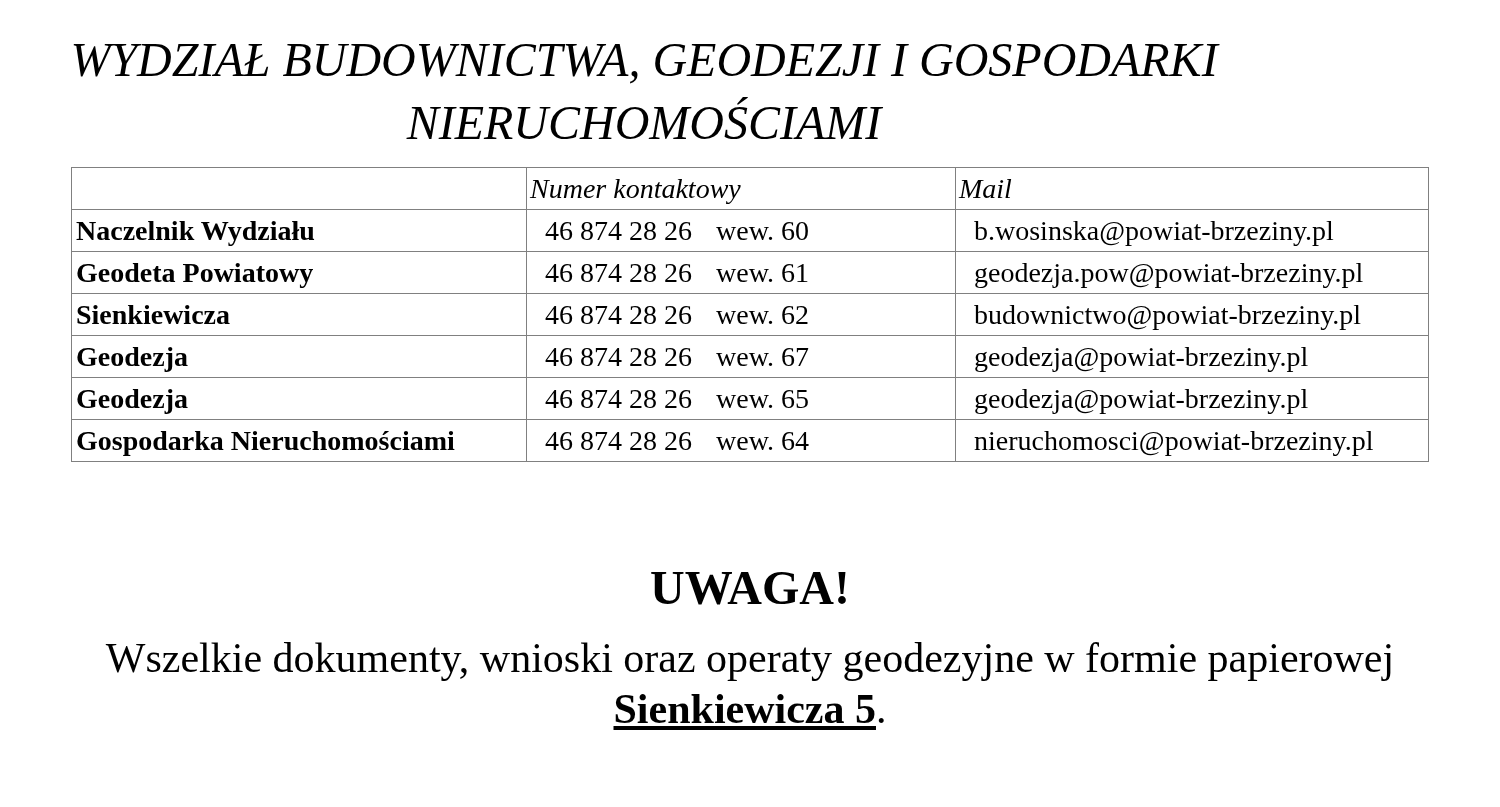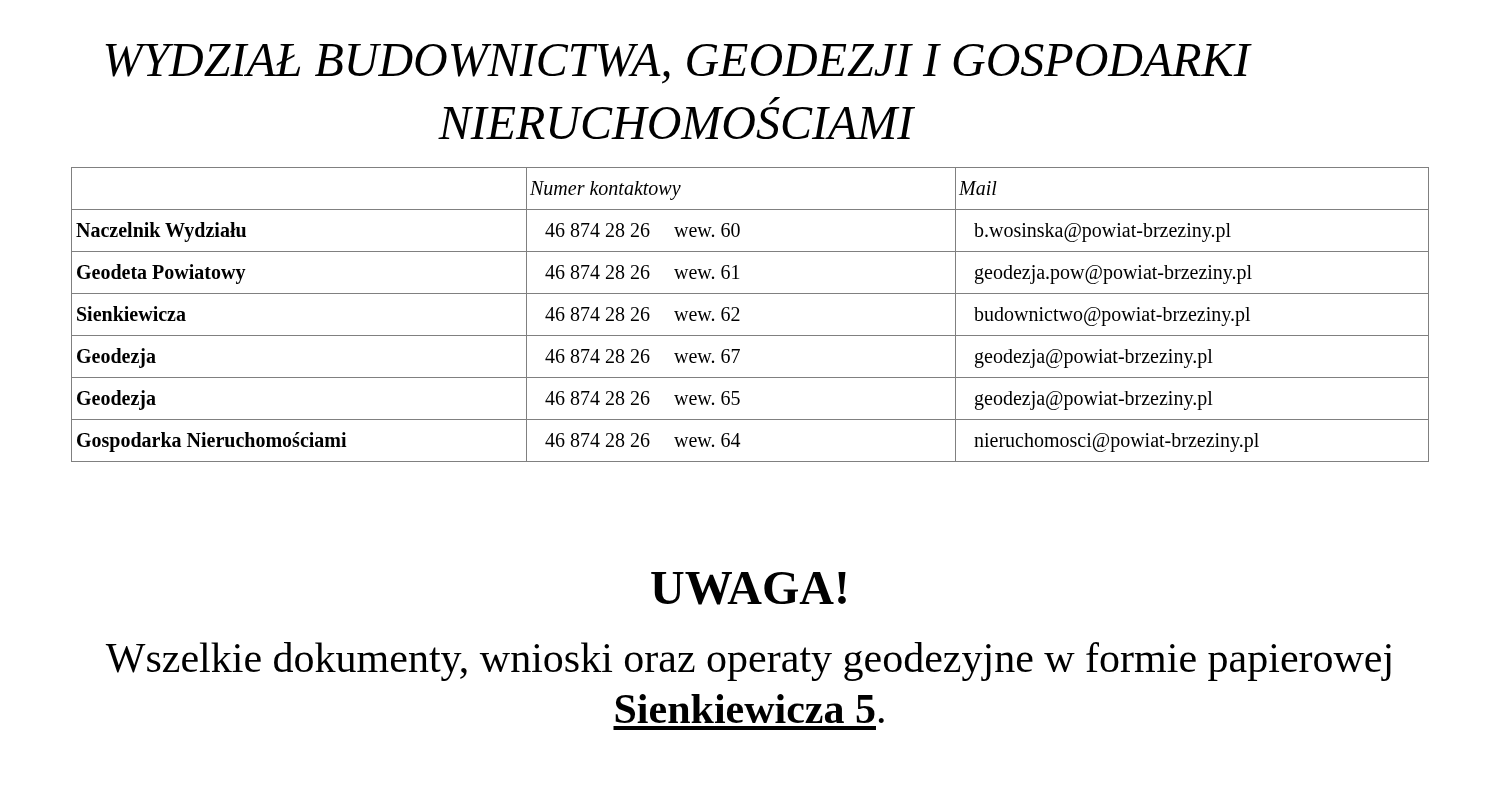--- a/index.html
+++ b/index.html
@@ -1,19 +1,19 @@
 <!DOCTYPE html>
 <html><head>
 <meta charset="utf-8">
 <style>
   html, body { margin:0; padding:0; background:#ffffff; }
   body { width:1500px; height:807px; overflow:hidden; font-family:"Liberation Serif", serif; color:#000; position:relative; }
-  .title { position:absolute; left:0; top:28px; width:1288px; text-align:center; font-style:italic; font-size:48px; line-height:63px;padding-left:32px; }
+  .title { position:absolute; left:0; top:28px; width:1288px; text-align:center; font-style:italic; font-size:48px; line-height:63px; }
   table.contacts { position:absolute; left:71px; top:167px; border-collapse:collapse; width:1358px; }
-  table.contacts td { border:1px solid #808080; height:41px; padding:0; font-size:20px; vertical-align:middle;margin-left:12px; }
+  table.contacts td { border:1px solid #808080; height:41px; padding:0; font-size:28px; vertical-align:middle;margin-left:12px; }
   td.c1 { width:450px; padding-left:4px !important; font-weight:bold; }
   td.c2 { width:410px; padding-left:18px !important; }
   td.c3 { padding-left:18px !important; }
   tr.head td { font-style:italic; font-weight:normal; }
   tr.head td.c2, tr.head td.c3 { padding-left:3px !important; }
   .gap { display:inline-block; width:24px; }
   .uwaga { position:absolute; left:0; top:560px; width:1500px; text-align:center; font-weight:bold; font-size:48px; line-height:56px; }
   .notice { position:absolute; left:40px; top:633px; width:1420px; text-align:center; font-size:42px; line-height:51px; }
   .notice .addr { font-weight:bold; text-decoration:underline; }
 </style>

